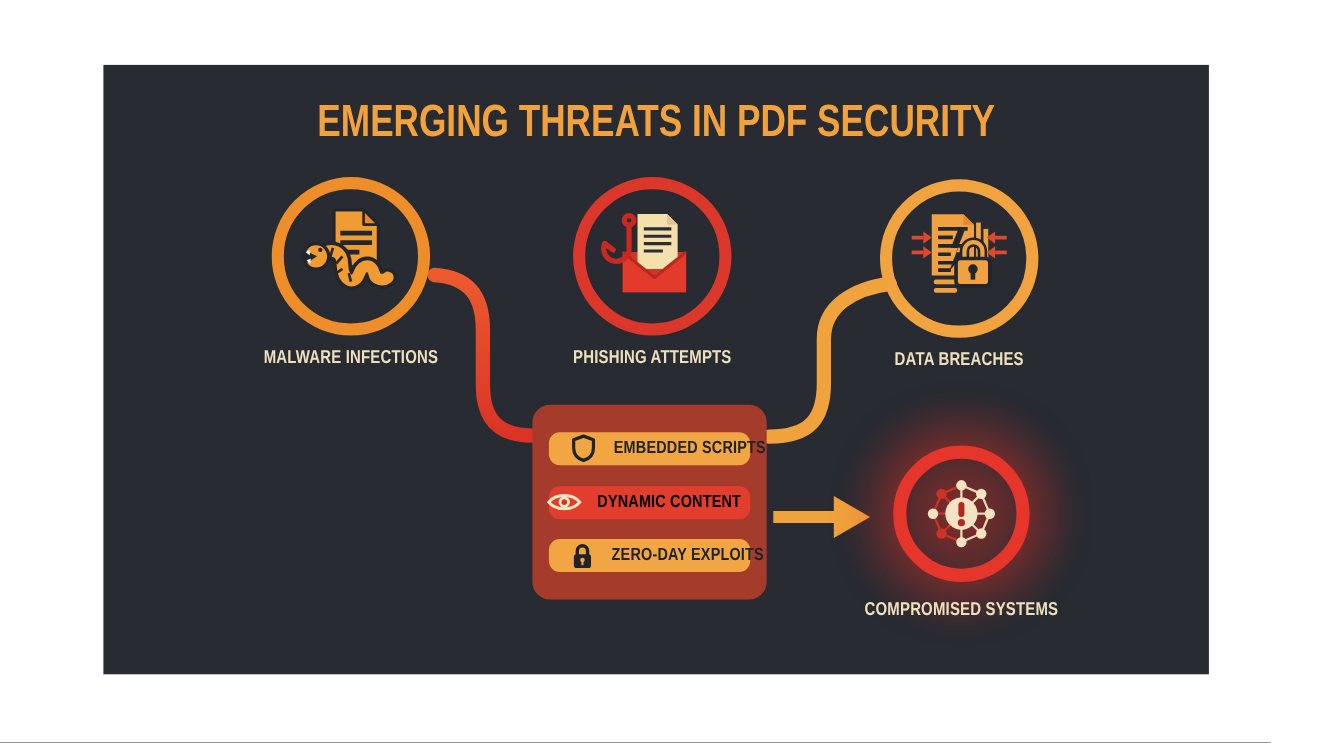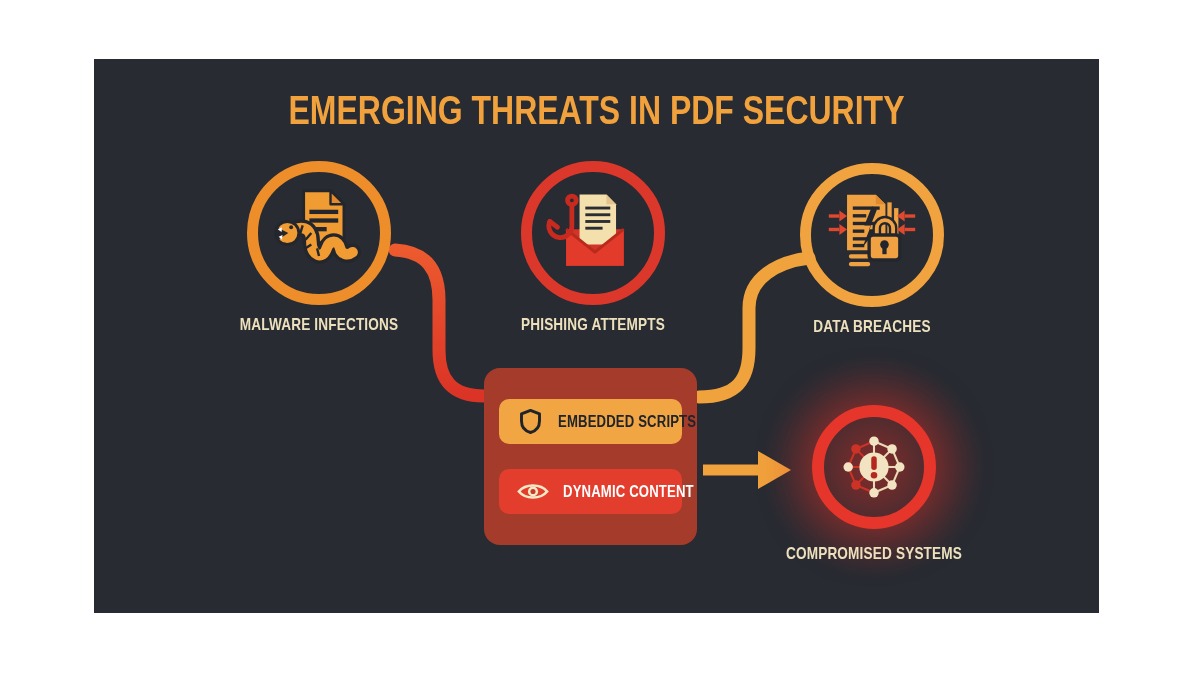--- a/index.html
+++ b/index.html
@@ -41,25 +41,25 @@
   .lbl-phishing{left:399px;top:256px;width:200px;}
   .lbl-data{left:675px;top:258px;width:206px;}
   .lbl-compromised{left:648px;top:485px;width:264px;}
   .threat-box{
     position:absolute;left:390px;top:309px;width:213px;height:177px;
     background:#a53c2b;border-radius:16px;box-sizing:border-box;
     display:flex;flex-direction:column;justify-content:space-evenly;
     padding:6px 15px;
   }
   .pill{
-    height:45px;border-radius:10px;display:flex;align-items:center;
+    height:30px;border-radius:10px;display:flex;align-items:center;
     padding-left:18px;gap:14px;box-sizing:border-box;
   }
   .pill-orange{background:#f1a643;color:#20242a;}
-  .pill-red{background:#e33d2d;color:#ffffff;}
+  .pill-red{background:#e33d2d;color:#000000;justify-content:center;}
   .pill-label{
     font-size:16px;font-weight:700;white-space:nowrap;
     transform:scaleX(0.82);transform-origin:0 50%;letter-spacing:0.2px;
   }
   .pill .icn{flex:0 0 auto;display:flex;align-items:center;}
 </style>
 </head>
 <body>
 
 <div class="panel">
@@ -177,20 +177,31 @@
     <div class="pill pill-red">
       <span class="icn">
         <svg width="32" height="21" viewBox="0 0 34 22">
           <path d="M2 11 C9 2.5 25 2.5 32 11 C25 19.5 9 19.5 2 11 Z" fill="none" stroke="#f6e9c5" stroke-width="2.8"></path>
           <circle cx="17" cy="11" r="5.4" fill="#f6e9c5"></circle>
           <circle cx="17" cy="11" r="2.7" fill="#c9392b"></circle>
         </svg>
       </span>
       <span class="pill-label">DYNAMIC CONTENT</span>
     </div>
+    <div class="pill pill-orange">
+      <span class="icn">
+        <svg width="25" height="27" viewBox="0 0 24 26">
+          <path d="M7.5 12 V8.5 a4.5 4.5 0 0 1 9 0 V12" fill="none" stroke="#20242a" stroke-width="3"></path>
+          <rect x="4.5" y="11.5" width="15" height="12" rx="2.5" fill="#20242a"></rect>
+          <circle cx="12" cy="16.5" r="2" fill="#f1a643"></circle>
+          <rect x="11.1" y="17" width="1.8" height="4" fill="#f1a643"></rect>
+        </svg>
+      </span>
+      <span class="pill-label">ZERO-DAY EXPLOITS</span>
+    </div>
   </div>
 
   <div class="glow"></div>
   <div class="ring ring-compromised">
     <svg width="86" height="86" viewBox="0 0 100 100">
       <g stroke="#ead9b2" stroke-width="2.4">
         <line x1="50" y1="50" x2="80" y2="50"></line>
           <line x1="50" y1="50" x2="71" y2="71"></line>
         <line x1="50" y1="50" x2="50" y2="80"></line>
           <line x1="50" y1="50" x2="50" y2="20"></line>

